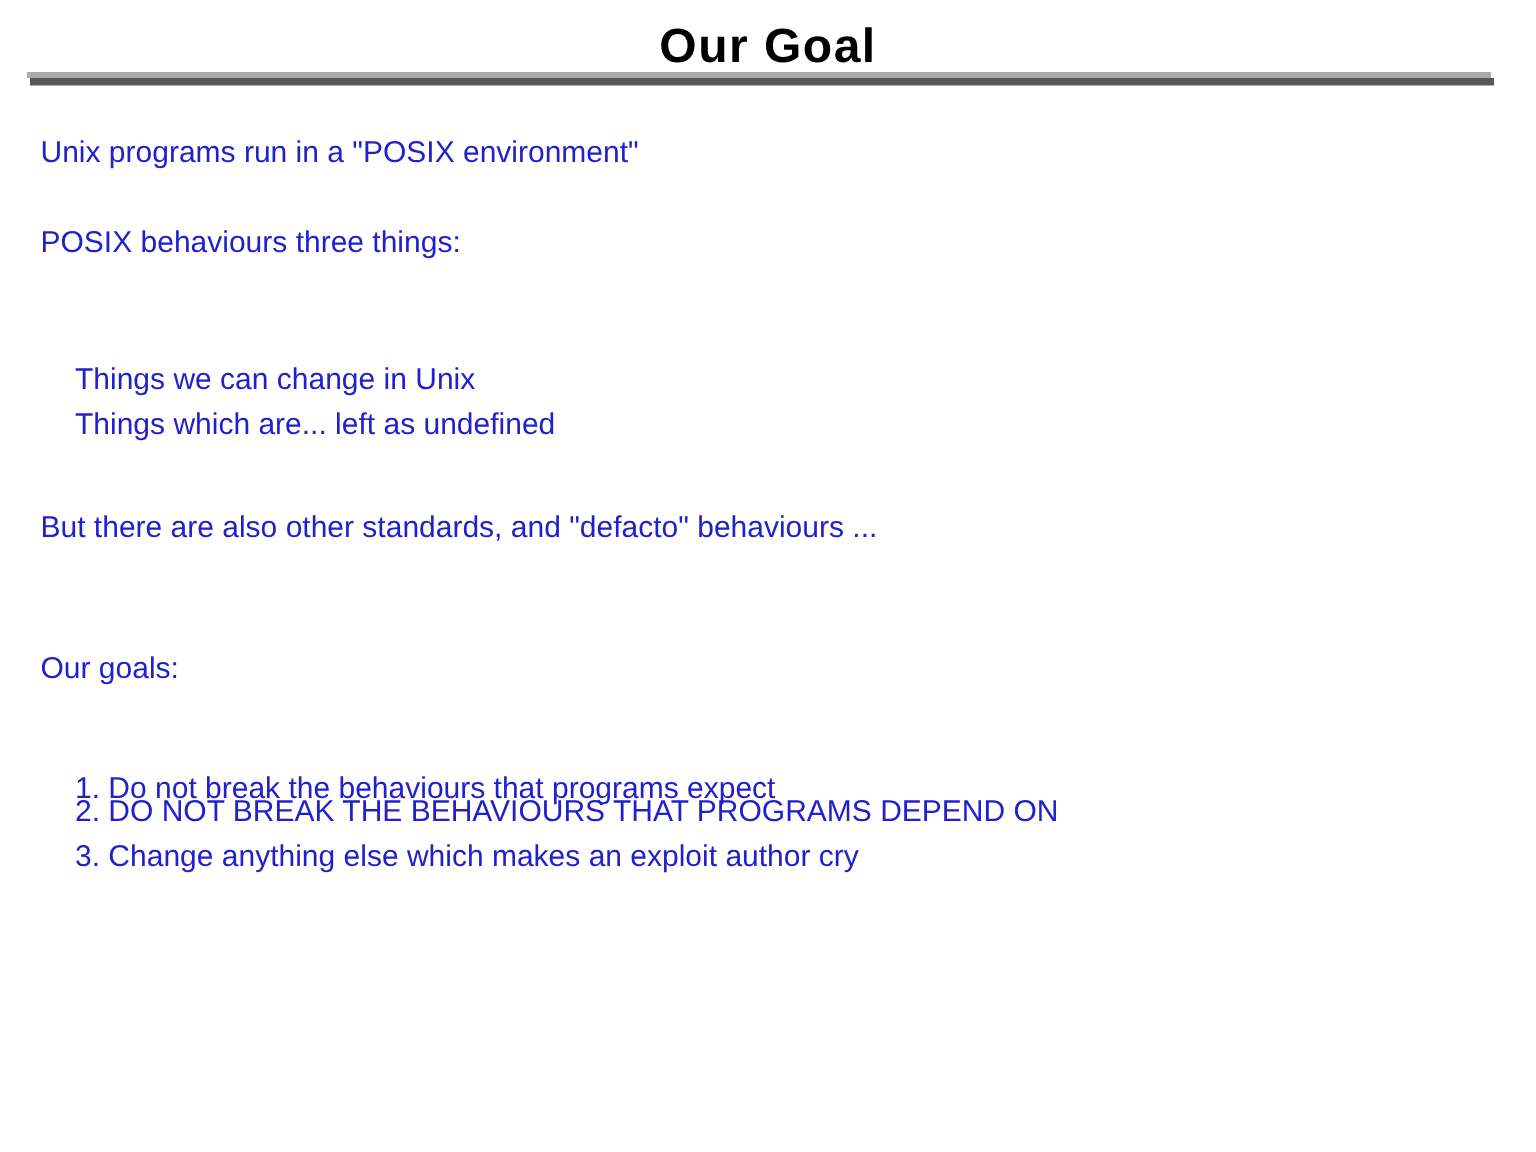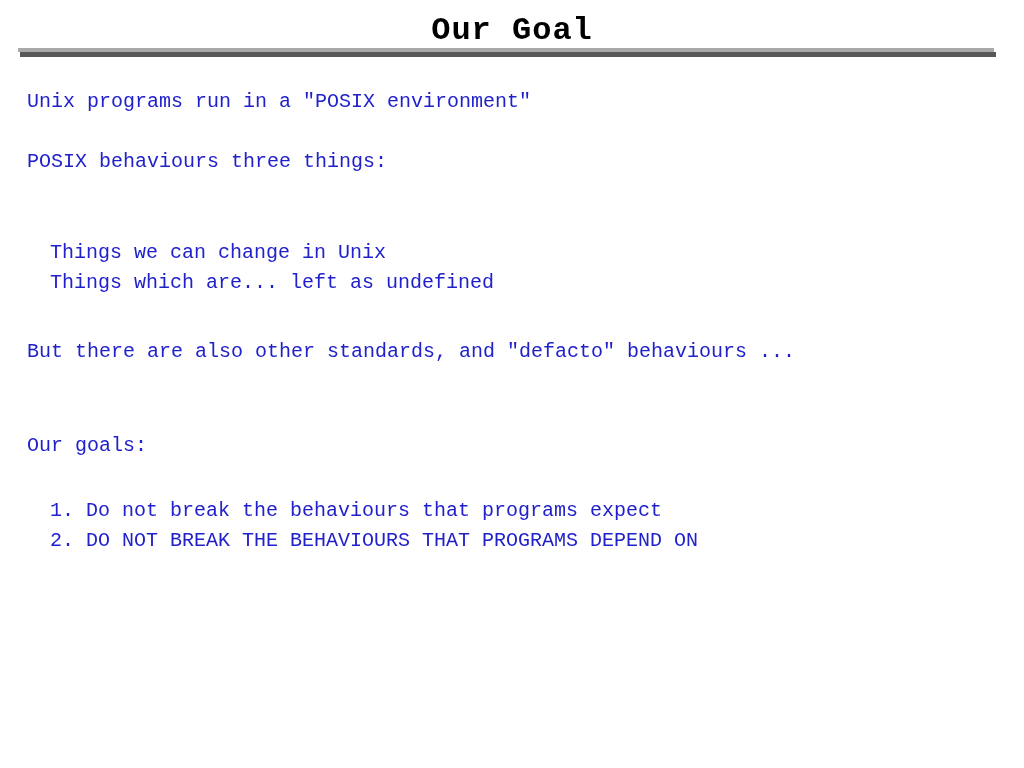--- a/index.html
+++ b/index.html
@@ -9,21 +9,21 @@
     --rule_light: #a9a9a9;
     --rule_dark: #585858;
   }
   * { margin: 0; padding: 0; box-sizing: border-box; }
   html, body { background: var(--background); }
   .slide {
     position: relative;
     width: 1024px;
     height: 676px;
     background: var(--background);
-    font-family: Liberation Mono, monospace;
+    font-family: Liberation Sans, sans-serif;
     overflow: hidden;
   }
   .slide-title {
     position: absolute;
     top: 12px;
     left: 0;
     width: 100%;
     text-align: center;
     font-size: 32px;
     font-weight: bold;
@@ -65,16 +65,17 @@
 
   <div class="line l-main" style="top:150px">POSIX behaviours three things:</div>
 
   <div class="line l-indent" style="top:241px">Things we can change in Unix</div>
   <div class="line l-indent" style="top:271px">Things which are... left as undefined</div>
 
   <div class="line l-main" style="top:340px">But there are also other standards, and "defacto" behaviours ...</div>
 
   <div class="line l-main" style="top:434px">Our goals:</div>
 
-  <div class="line l-indent" style="top:499px">1. Do not break the behaviours that programs expect</div>
+  <div class="line l-indent" style="top:514px">1. Do not break the behaviours that programs expect</div>
   <div class="line l-indent" style="top:529px">2. DO NOT BREAK THE BEHAVIOURS THAT PROGRAMS DEPEND ON</div>
+  <div class="line l-indent" style="top:559px">3. Change anything else which makes an exploit author cry</div>
 
 </div>
 
 </body></html>

